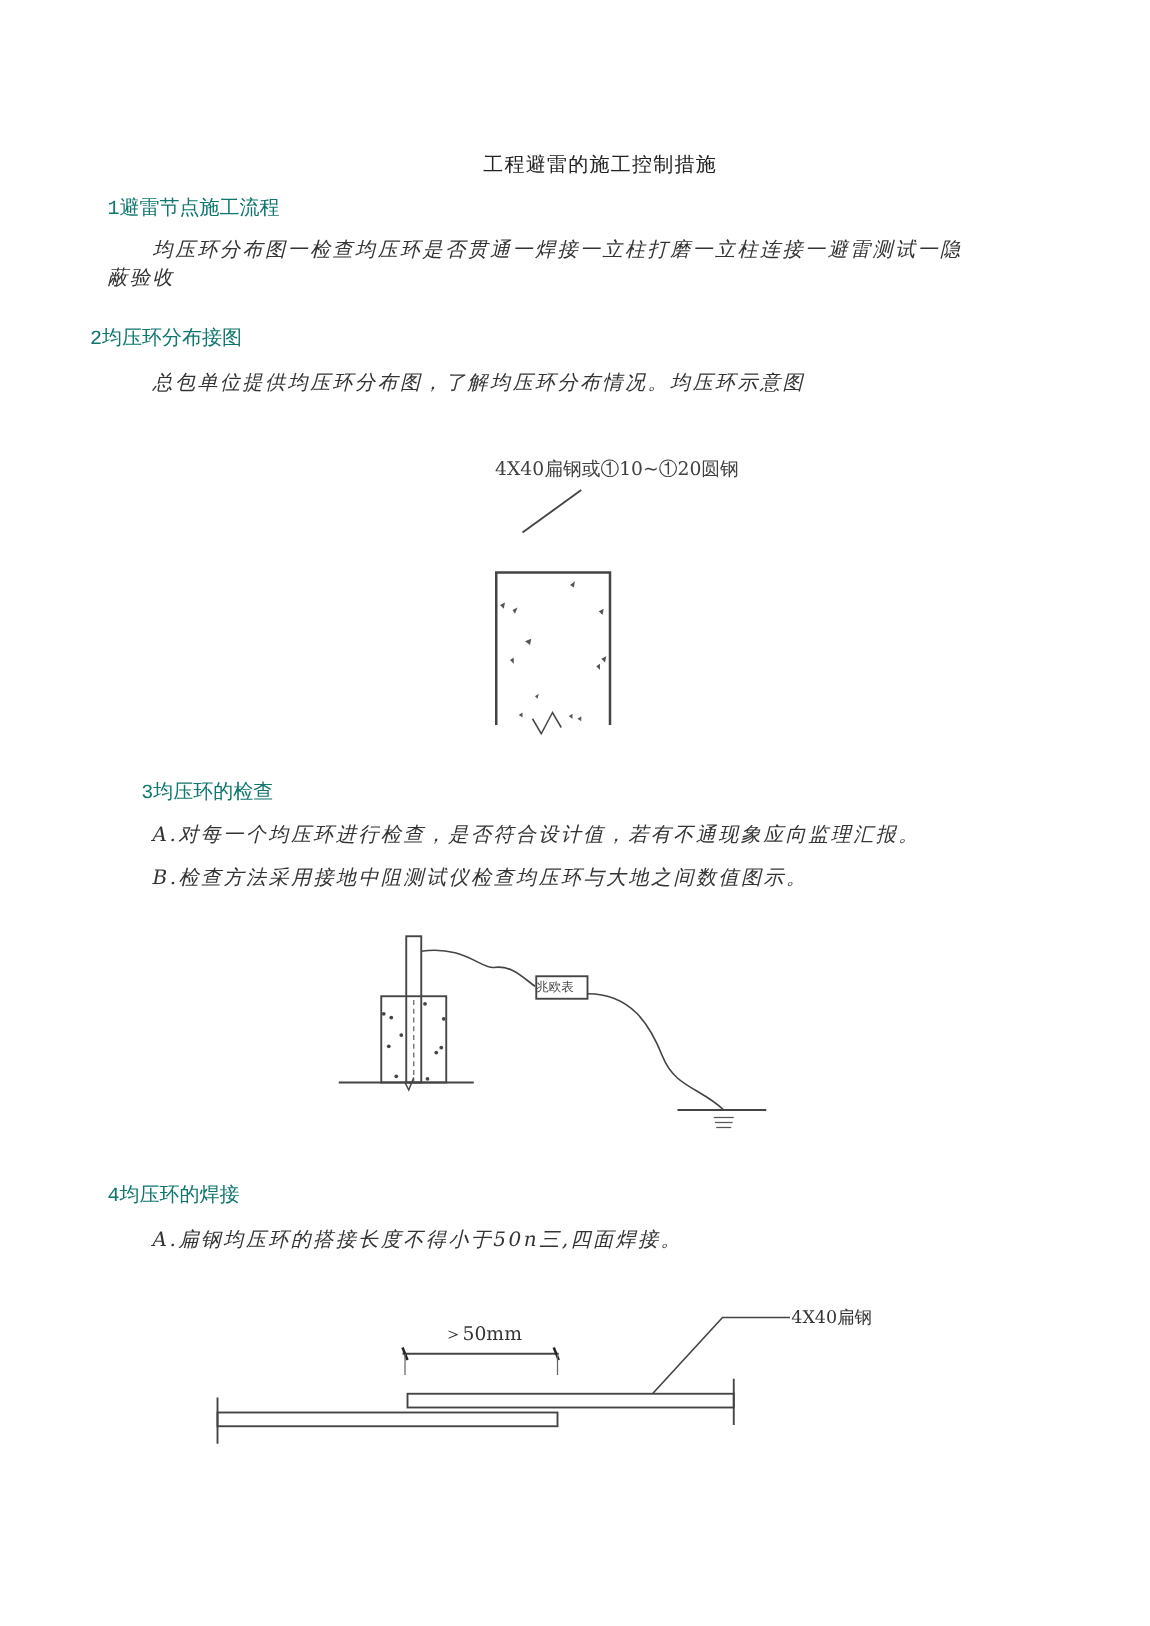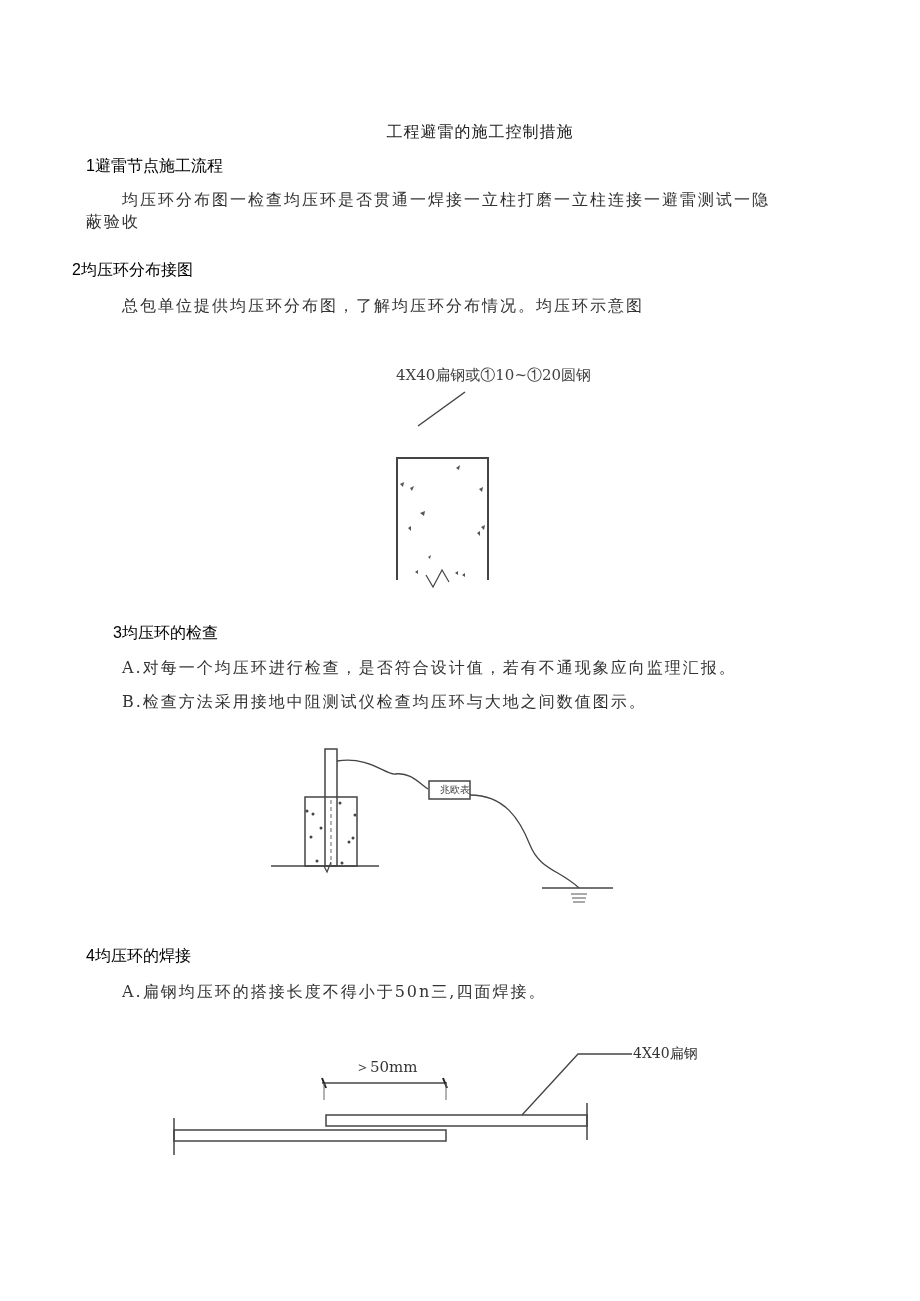--- a/index.html
+++ b/index.html
@@ -1,21 +1,21 @@
 <!DOCTYPE html>
 <html><head>
 <meta charset="utf-8">
 <style>
   html, body { margin:0; padding:0; background:#ffffff; }
   body { width:920px; height:1301px; position:relative; overflow:hidden;
          font-family:"DejaVu Serif", "Liberation Serif", serif; color:#222; }
   .abs { position:absolute; white-space:nowrap; }
   .title { left:0; width:920px; top:122px; text-align:center; font-size:16px; letter-spacing:1px;padding-left:20px; }
-  .h { font-family:Liberation Sans, sans-serif; font-size:16px; color:#000000; }
-  .p { font-size:16px; letter-spacing:2px; color:#333; }
+  .h { font-family:Liberation Mono, monospace; font-size:16px; color:#0f766e; }
+  .p { font-size:16px; letter-spacing:2px; color:#333;font-style:italic; }
   .lbl { font-size:15px; color:#404040; }
   svg { position:absolute; left:0; top:0; }
 </style>
 </head>
 <body>
 
 <div class="abs title">工程避雷的施工控制措施</div>
 
 <div class="abs h" style="left:86px;top:156px;">1避雷节点施工流程</div>
 <div class="abs p" style="left:122px;top:190px;">均压环分布图一检查均压环是否贯通一焊接一立柱打磨一立柱连接一避雷测试一隐</div>
@@ -68,21 +68,21 @@
       <circle cx="342" cy="863" r="1.5"></circle>
   </g>
   <path d="M337,761 C370,756 385,775 395,774 C410,772 418,782 428,789" fill="none" stroke="#444" stroke-width="1.3"></path>
   <rect x="429" y="781" width="41" height="18" fill="#fff" stroke="#444" stroke-width="1.5"></rect>
   <path d="M470,795 C505,795 520,820 530,845 C540,870 560,870 579,888" fill="none" stroke="#444" stroke-width="1.3"></path>
   <line x1="542" y1="888" x2="613" y2="888" stroke="#444" stroke-width="1.5"></line>
   <line x1="571" y1="894" x2="587" y2="894" stroke="#555" stroke-width="1"></line>
   <line x1="572" y1="898" x2="586" y2="898" stroke="#555" stroke-width="1"></line>
   <line x1="573" y1="902" x2="585" y2="902" stroke="#555" stroke-width="1"></line>
 </svg>
-<div class="abs" style="left:429px;top:783px;width:41px;text-align:right;font-size:10px;color:#444;font-family:Liberation Serif, serif;">兆欧表</div>
+<div class="abs" style="left:429px;top:783px;width:41px;text-align:left;font-size:10px;color:#444;font-family:Liberation Serif, serif;">兆欧表</div>
 
 <div class="abs h" style="left:86px;top:946px;">4均压环的焊接</div>
 <div class="abs p" style="left:122px;top:982px;">A.扁钢均压环的搭接长度不得小于50n三,四面焊接。</div>
 
 <svg width="920" height="1301" style="pointer-events:none;">
   <line x1="322" y1="1083" x2="447" y2="1083" stroke="#444" stroke-width="1.5"></line>
   <line x1="322" y1="1078" x2="326" y2="1088" stroke="#222" stroke-width="2"></line>
   <line x1="443" y1="1078" x2="447" y2="1088" stroke="#222" stroke-width="2"></line>
   <line x1="324" y1="1083" x2="324" y2="1100" stroke="#666" stroke-width="1"></line>
   <line x1="446" y1="1083" x2="446" y2="1100" stroke="#666" stroke-width="1"></line>

